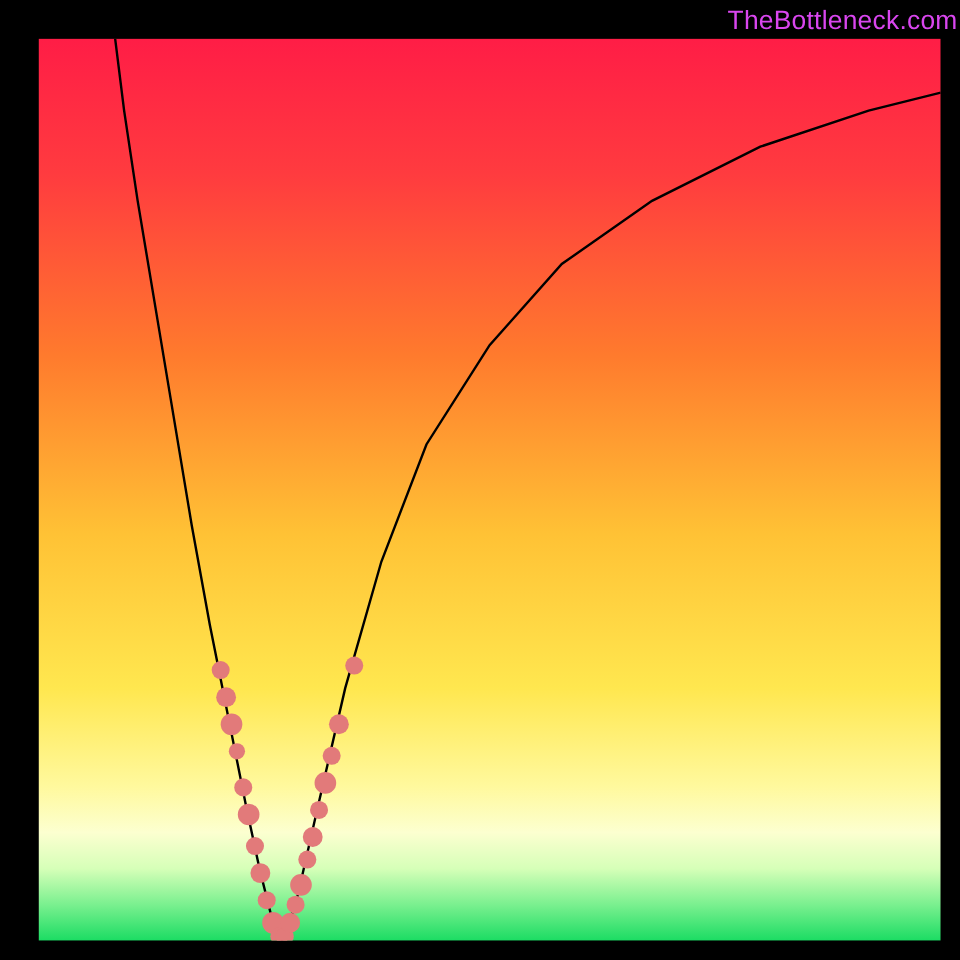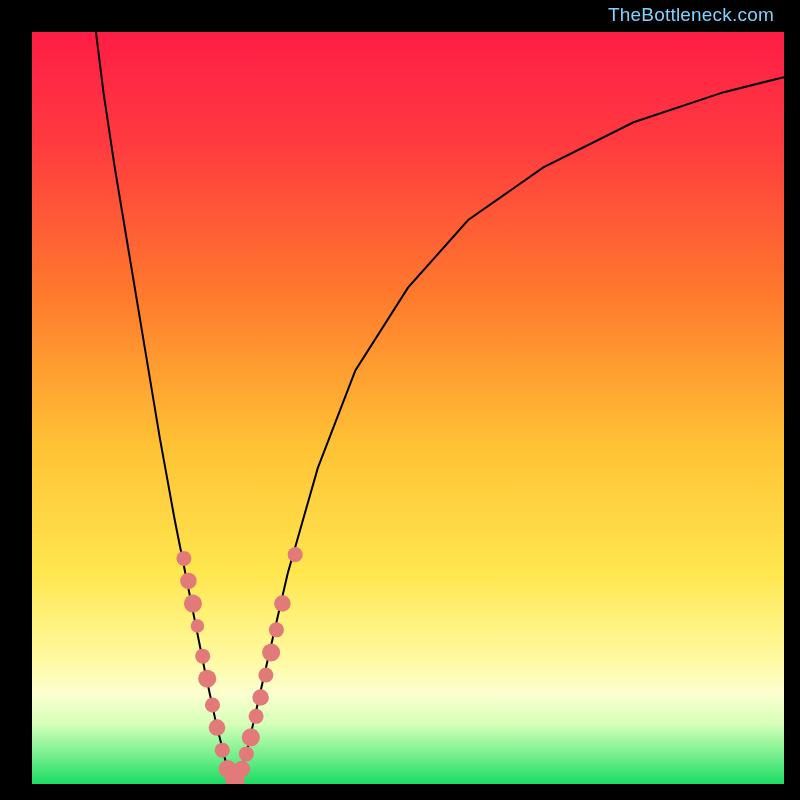--- a/index.html
+++ b/index.html
@@ -31,23 +31,23 @@
   }
   .curves-svg {
     position: absolute;
     inset: 0;
     width: 100%;
     height: 100%;
   }
   .watermark {
     position: absolute;
     top: 4px;
-    right: 26px;
-    color: #7dd3fc;
-    font-size: 19px;
+    right: 2px;
+    color: #d946ef;
+    font-size: 22px;
     font-weight: 500;
     letter-spacing: 0.2px;
   }
 </style>
 </head>
 <body>
 
 <div class="frame">
 
   <div class="plot-area">

